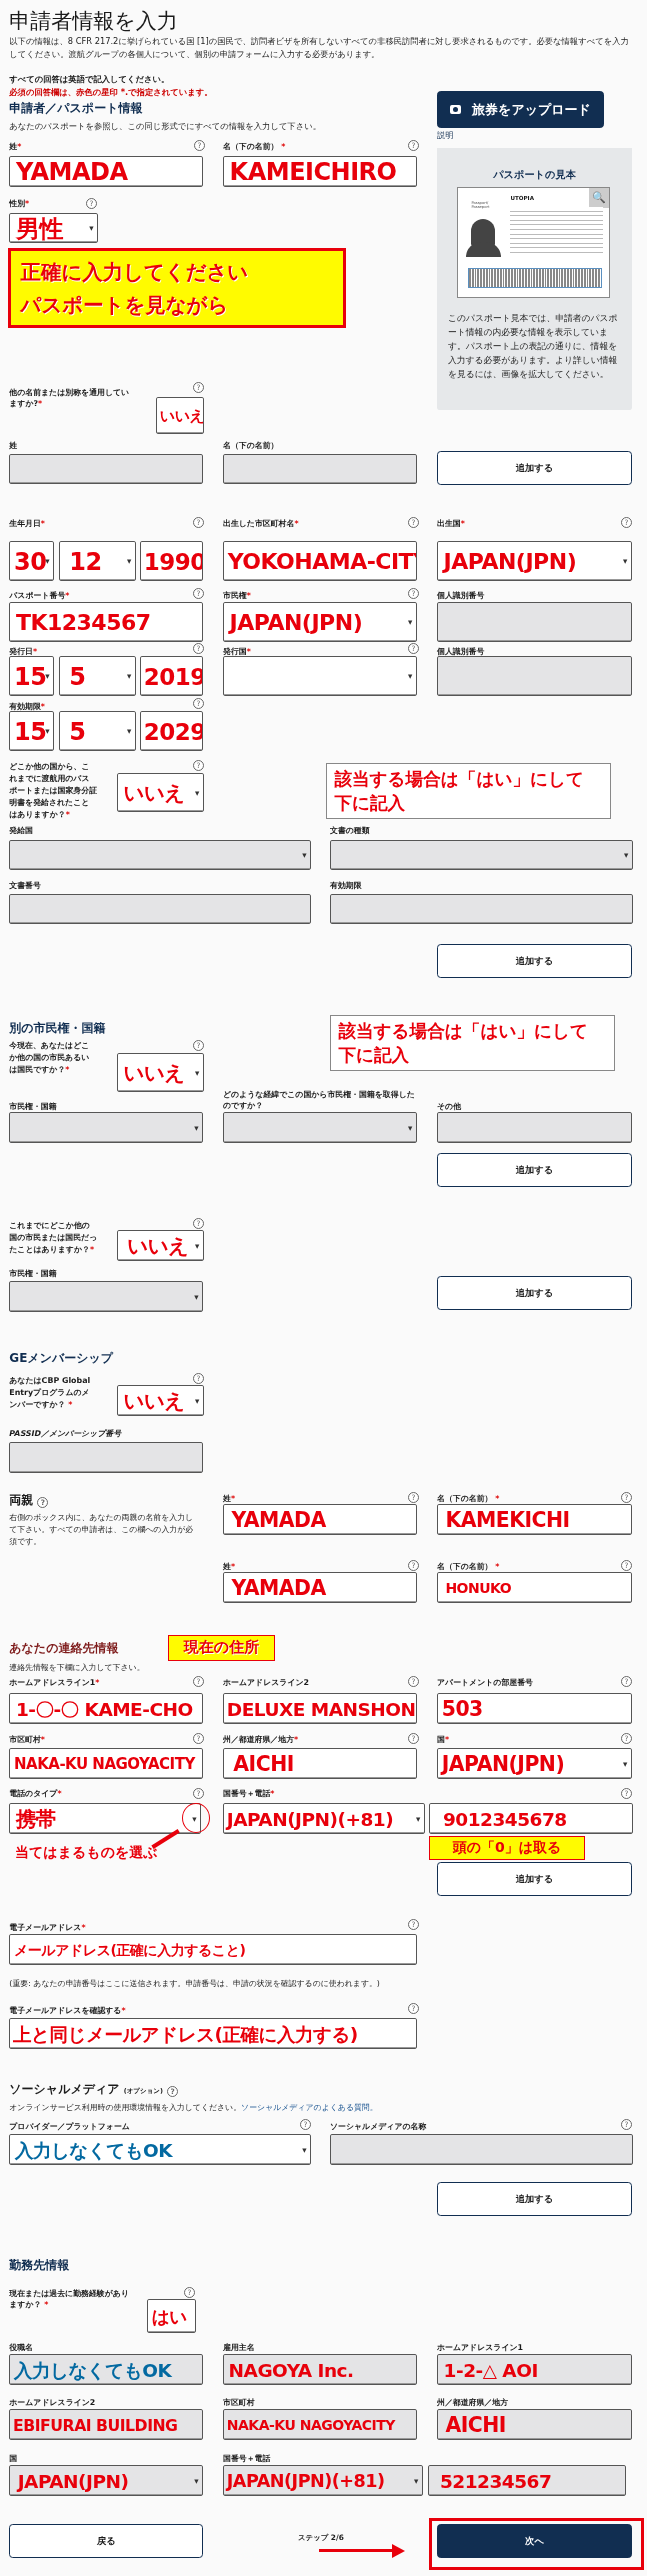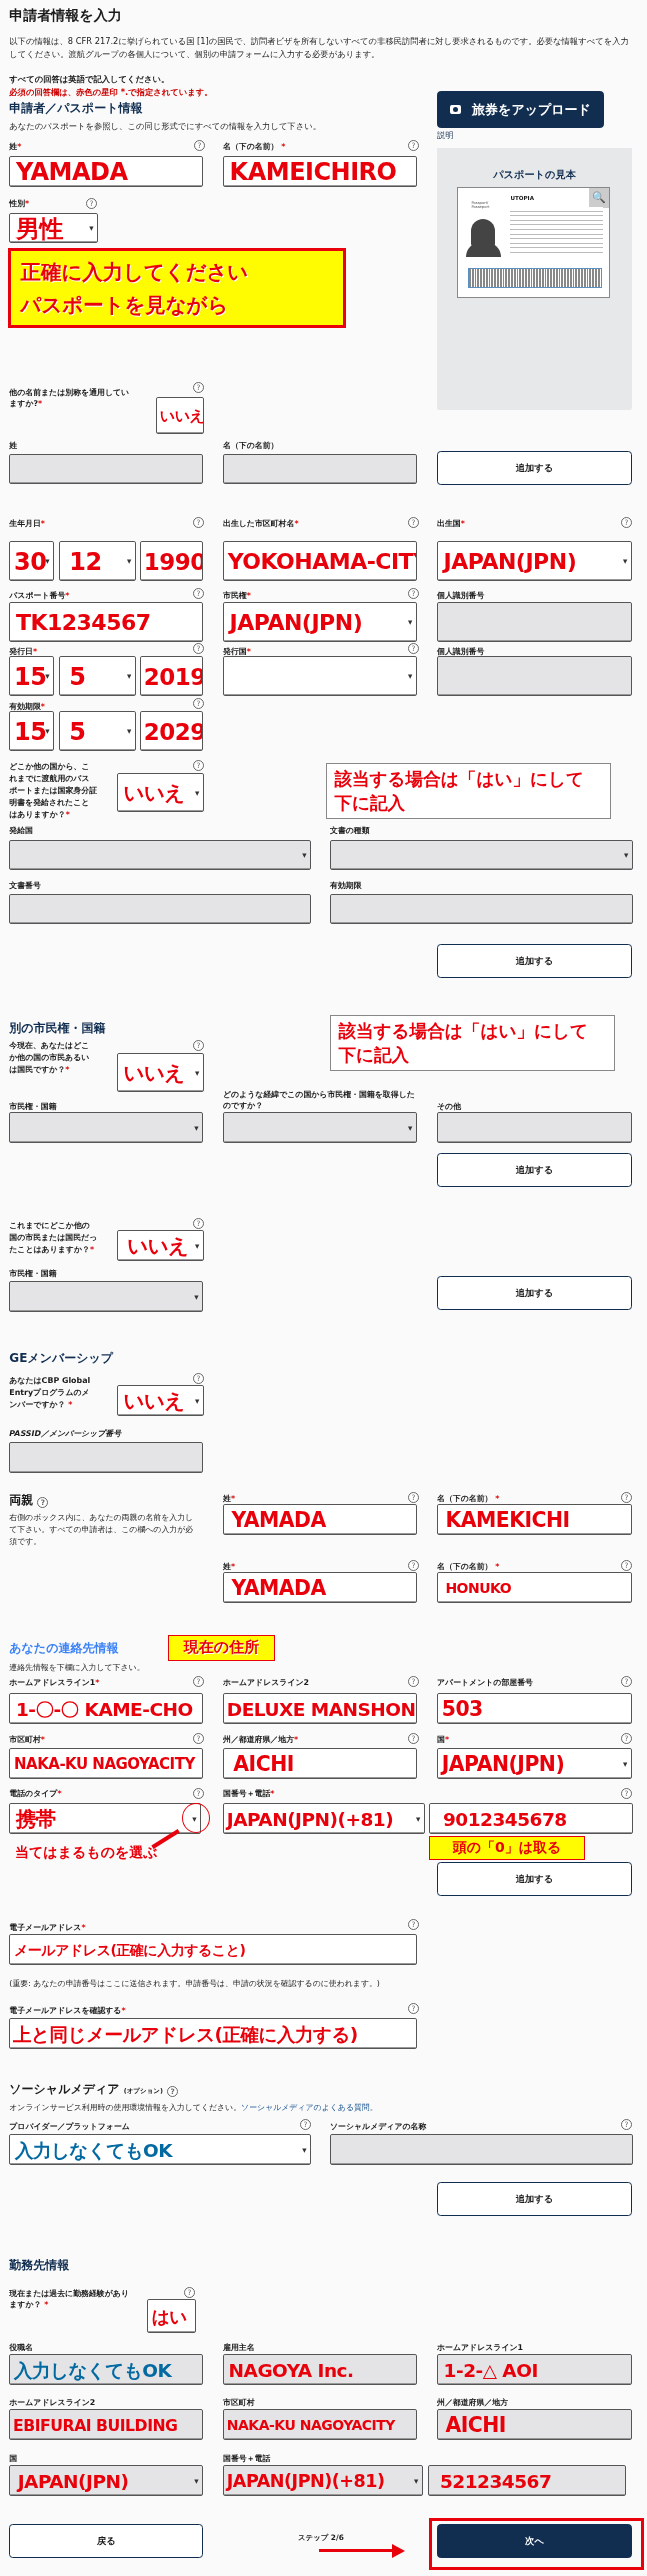--- a/index.html
+++ b/index.html
@@ -1,18 +1,18 @@
 <!DOCTYPE html>
 <html style="font-size:15px"><head>
 <meta charset="utf-8">
 <style>
 *{box-sizing:border-box;margin:0;padding:0}
 body{width:648px;height:2576px;background:#fafafa;font-family:"DejaVu Sans","Liberation Sans",sans-serif;color:#1b1b1b;position:relative;overflow:hidden}
 .abs{position:absolute}
-.h1{font-size:14px;font-weight:bold;color:#1b1b1b}
+.h1{font-size:21px;font-weight:normal;color:#1b1b1b}
 .h2{font-size:12px;font-weight:bold;color:#112e51}
 .p{font-size:8.8px;line-height:13px;color:#222}
 .lbl{font-size:7.9px;font-weight:bold;color:#1b1b1b;line-height:11px}
 .req{color:#d00;font-weight:bold}
 .q{width:11px;height:11px;border:0.9px solid #666;border-radius:50%;font-size:7.4px;line-height:9.3px;text-align:center;color:#666;background:#fff}
 .box{border:0.9px solid #555;border-radius:1.9px;background:#fff;box-shadow:inset 0 -0.9px 0 #999;overflow:hidden;white-space:nowrap}
 .box.dis{background:#e4e4e6}
 .val{color:#e8000b;font-weight:bold;font-size:24px;line-height:37px;padding-left:5.6px;letter-spacing:-0.5px}
 .val.gray{color:#0369a1}
 .arrow{position:absolute;right:3.7px;top:50%;font-size:5.6px;color:#333;transform:translateY(-50%)}
@@ -44,20 +44,21 @@
   <div style="text-align:center;font-weight:bold;font-size:10.2px;color:#112e51;margin-top:20.4px">パスポートの見本</div>
   <div style="position:absolute;left:20.4px;top:39px;width:153px;height:111px;background:#fff;border:0.9px solid #888">
     <div style="position:absolute;right:0;top:0;width:20.4px;height:20.4px;background:#ccc;text-align:center;font-size:11px;line-height:20.4px;color:#112e51">🔍</div>
     <div style="position:absolute;left:13px;top:13px;font-size:3.7px;color:#555">Passport/<br>Passeport</div>
     <div style="position:absolute;left:52px;top:7.4px;font-size:5.6px;font-weight:bold">UTOPIA</div>
     <div style="position:absolute;left:13px;top:31px;width:24px;height:28px;border-radius:12px 12px 3.7px 3.7px;background:#444"></div>
     <div style="position:absolute;left:7.4px;top:54px;width:35px;height:15px;border-radius:17.6px 17.6px 0 0;background:#444"></div>
     <div style="position:absolute;left:52px;top:18.5px;width:93px;height:48px;background:repeating-linear-gradient(#fff 0 3.7px,#bbb 3.7px 4.6px)"></div>
     <div style="position:absolute;left:9.3px;top:80px;width:134px;height:20.4px;border:1.4px solid #5a8fbf;background:repeating-linear-gradient(90deg,#888 0 1.9px,#fff 1.9px 2.8px)"></div>
   </div>
+  <div style="position:absolute;left:11px;top:163px;width:176px;font-size:8.8px;line-height:14px;color:#222">このパスポート見本では、申請者のパスポート情報の内必要な情報を表示しています。パスポート上の表記の通りに、情報を入力する必要があります。より詳しい情報を見るには、画像を拡大してください。</div>
 </div>
 
 <div class="abs h2" style="left:9.3px;top:100px">申請者／パスポート情報</div>
 <div class="abs p" style="left:9.3px;top:120px;font-size:8.3px">あなたのパスポートを参照し、この同じ形式でにすべての情報を入力して下さい。</div>
 
 <div class="abs lbl" style="left:9.3px;top:141px"><span>姓</span><span class="req">*</span></div>
 <div class="abs q" style="left:194px;top:140px">?</div>
 <div class="abs box" style="left:9.3px;top:156px;width:194px;height:31px">
     <div class="val" style="line-height:31px">YAMADA</div>
   </div>
@@ -266,21 +267,21 @@
 <div class="abs q" style="left:408px;top:1560px">?</div>
 <div class="abs box" style="left:223px;top:1572px;width:194px;height:31px">
     <div class="val" style="line-height:31px;font-size:20.4px;padding-left:7.4px">YAMADA</div>
   </div>
 <div class="abs lbl" style="left:437px;top:1561px"><span>名（下の名前）</span><span class="req"> *</span></div>
 <div class="abs q" style="left:621px;top:1560px">?</div>
 <div class="abs box" style="left:437px;top:1572px;width:195px;height:31px">
     <div class="val" style="line-height:31px;font-size:14px;padding-left:7.4px">HONUKO</div>
   </div>
 
-<div class="abs h2" style="left:9.3px;top:1640px;color:#3b82f6">あなたの連絡先情報</div>
+<div class="abs h2" style="left:9.3px;top:1640px;color:#7f1d1d">あなたの連絡先情報</div>
 <div class="abs yellow" style="left:168px;top:1635px;width:107px;height:26px;border-width:1.9px;font-size:15px;line-height:22px;text-align:center;text-shadow:0.9px 0.9px 0 #fff">現在の住所</div>
 <div class="abs p" style="left:9.3px;top:1661px;font-size:7.9px">連絡先情報を下欄に入力して下さい。</div>
 
 <div class="abs lbl" style="left:9.3px;top:1677px"><span>ホームアドレスライン1</span><span class="req">*</span></div>
 <div class="abs q" style="left:193px;top:1676px">?</div>
 <div class="abs box" style="left:9.3px;top:1693px;width:194px;height:31px">
     <div class="val" style="line-height:31px;font-size:18.5px;padding-left:5.6px">1-〇-〇 KAME-CHO</div>
   </div>
 <div class="abs lbl" style="left:223px;top:1677px">ホームアドレスライン2</div>
 <div class="abs q" style="left:408px;top:1676px">?</div>

